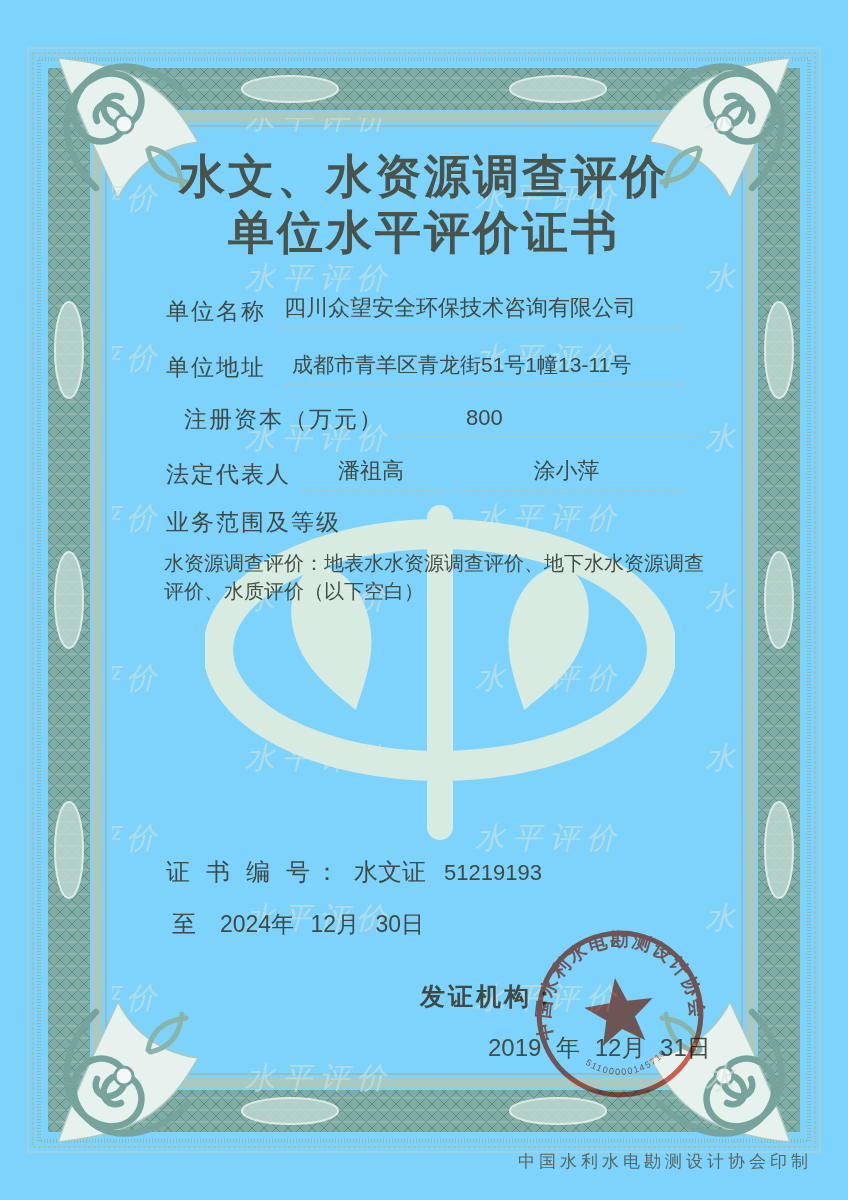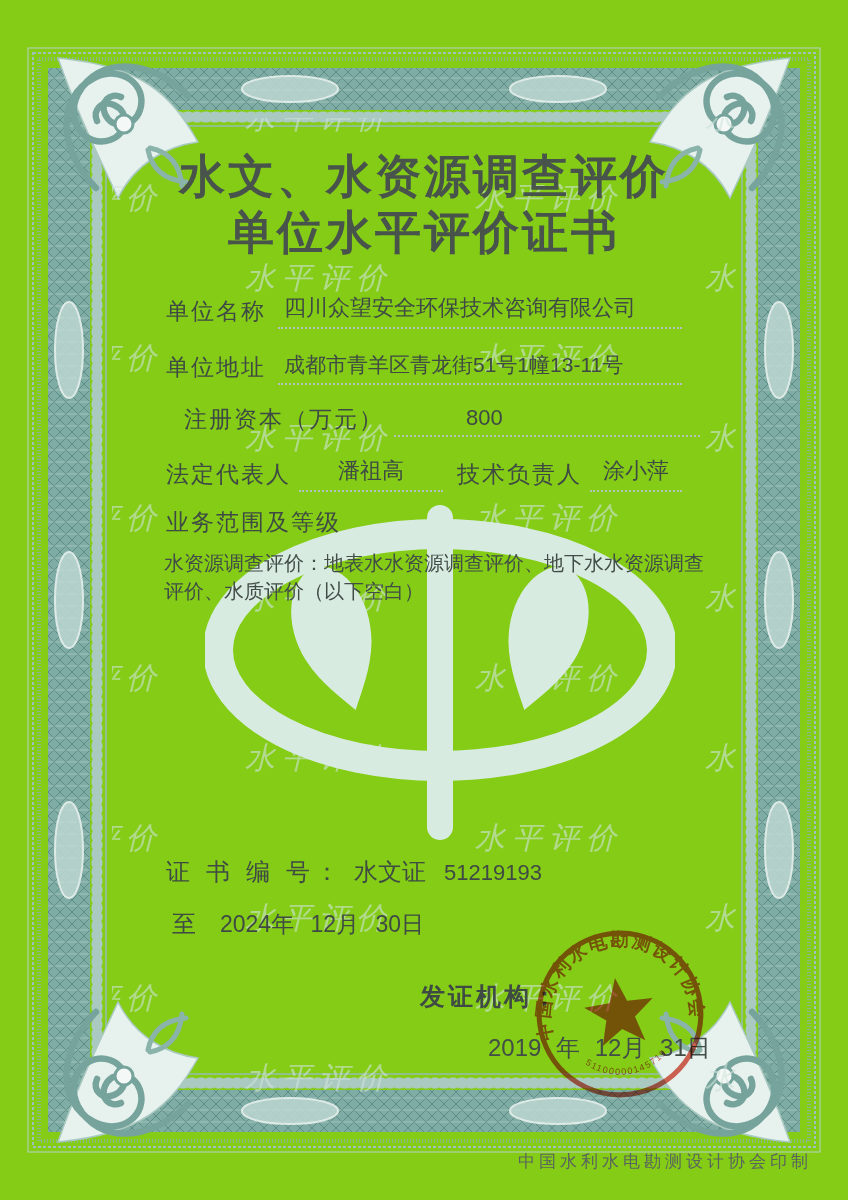--- a/index.html
+++ b/index.html
@@ -1,16 +1,16 @@
 <!DOCTYPE html>
 <html><head>
 <meta charset="utf-8">
 <style>
   html,body{margin:0;padding:0;background:#ffffff;}
-  .page{position:relative;width:848px;height:1200px;background:#84cc16;overflow:hidden;
+  .page{position:relative;width:848px;height:1200px;background:#7dd3fc;overflow:hidden;
         font-family:"Liberation Sans","DejaVu Sans",sans-serif;}
   svg{display:block;}
   .layer{position:absolute;left:0;top:0;}
 
   
   .title{position:absolute;left:0;top:148px;width:848px;text-align:center;
          font-weight:700;color:#48534b;font-size:46px;line-height:1.22;letter-spacing:3px;
          font-family:"Liberation Sans","DejaVu Sans",sans-serif;z-index:4;}
 
   
@@ -117,33 +117,32 @@
     <div>水文、水资源调查评价</div>
     <div>单位水平评价证书</div>
   </div>
 
   <div class="row" style="left:166px;top:293px;width:516px;">
     <span class="lbl" style="margin-right:12px;">单位名称</span>
     <span class="val grow">四川众望安全环保技术咨询有限公司</span>
   </div>
 
   <div class="row" style="left:166px;top:351px;width:516px;">
-    <span class="lbl" style="margin-right:12px;">单位地址</span>
+    <span class="lbl" style="margin-right:20px;">单位地址</span>
     <span class="val grow" style="font-size:21px;">成都市青羊区青龙街51号1幢13-11号</span>
   </div>
 
   <div class="row" style="left:184px;top:404px;width:516px;">
     <span class="lbl" style="margin-right:10px;">注册资本（万元）</span>
     <span class="val grow" style="padding-left:72px;">800</span>
   </div>
 
   <div class="row" style="left:166px;top:456px;width:516px;">
     <span class="lbl">法定代表人</span>
     <span class="val center" style="width:132px;margin-left:8px;">潘祖高</span>
-    <span class="lbl" style="margin-left:14px;">技术负责人</span>
     <span class="val grow center" style="margin-left:8px;">涂小萍</span>
   </div>
 
   <div class="row" style="left:166px;top:507px;">
     <span class="lbl">业务范围及等级</span>
   </div>
 
   <div class="scope">
     <div class="detail">水资源调查评价：地表水水资源调查评价、地下水水资源调查评价、水质评价（以下空白）</div>
   </div>

